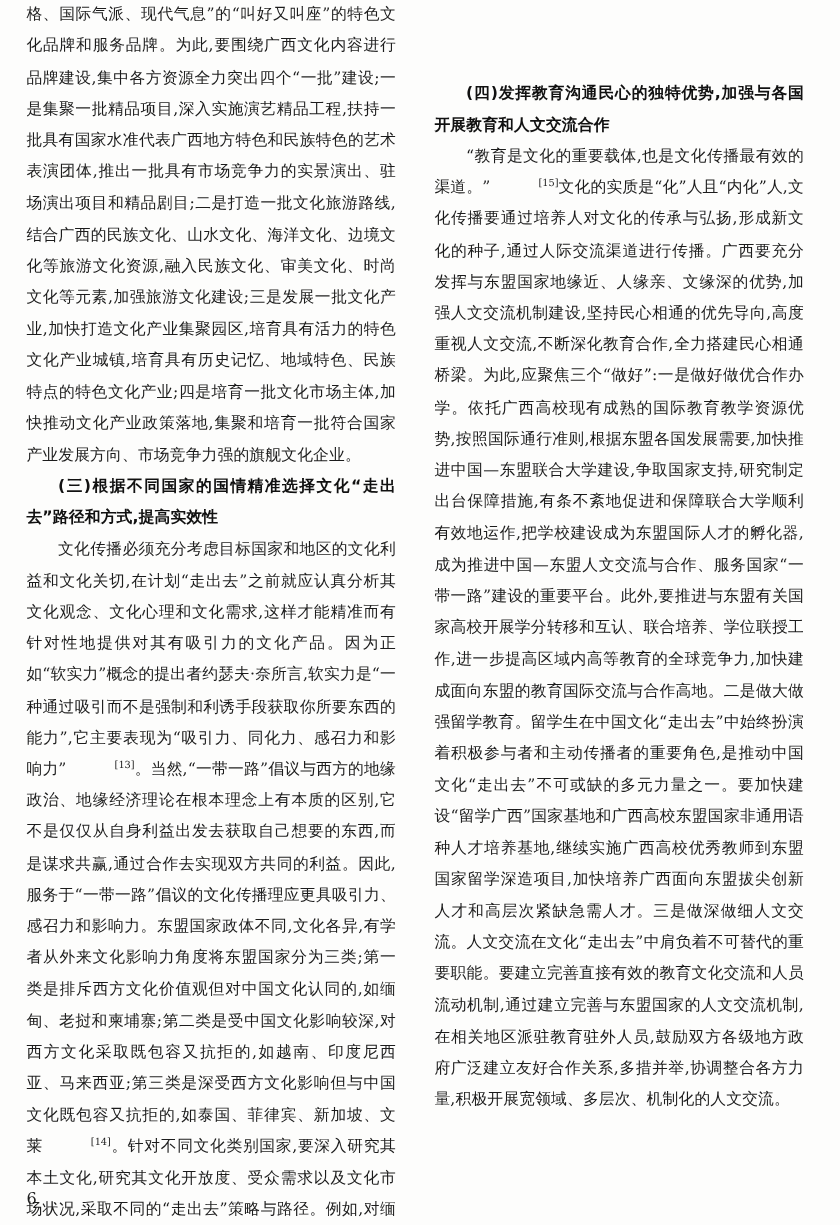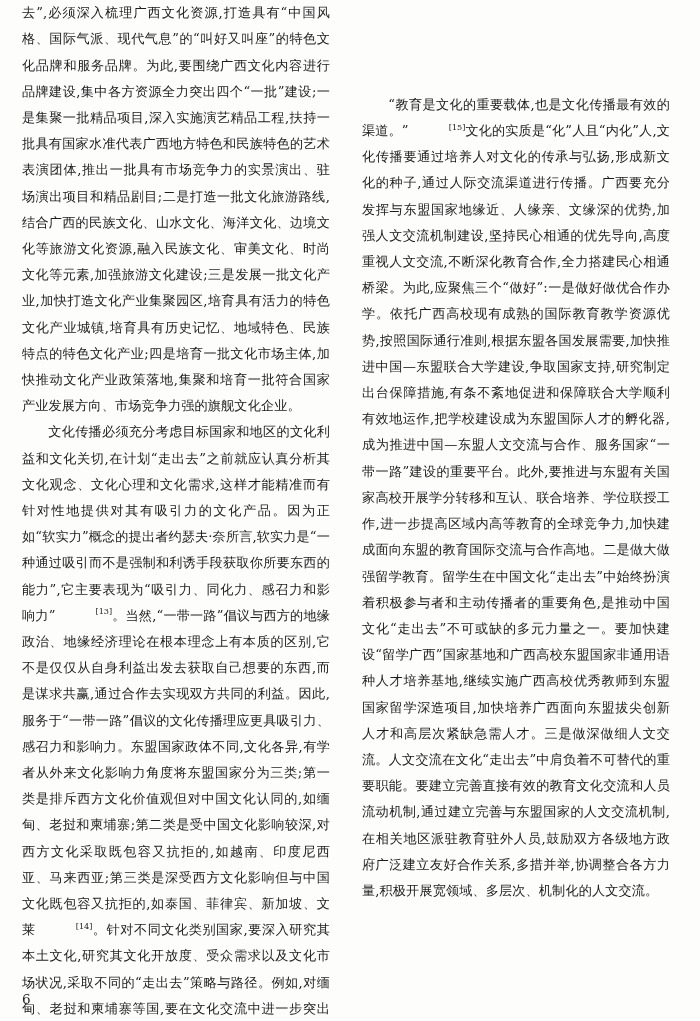--- a/index.html
+++ b/index.html
@@ -80,24 +80,26 @@
 </style>
 </head>
 <body>
 
 <div class="page">
 
   <div class="columns">
 
     <div class="col" id="col-left">
         <p class="cont">含量,更多的是具有深厚的民族文化内涵与浓郁的地域特色。民族的就是世界的,因而推进广西文化“走出去”,必须深入梳理广西文化资源,打造具有“中国风格、国际气派、现代气息”的“叫好又叫座”的特色文化品牌和服务品牌。为此,要围绕广西文化内容进行品牌建设,集中各方资源全力突出四个“一批”建设;一是集聚一批精品项目,深入实施演艺精品工程,扶持一批具有国家水准代表广西地方特色和民族特色的艺术表演团体,推出一批具有市场竞争力的实景演出、驻场演出项目和精品剧目;二是打造一批文化旅游路线,结合广西的民族文化、山水文化、海洋文化、边境文化等旅游文化资源,融入民族文化、审美文化、时尚文化等元素,加强旅游文化建设;三是发展一批文化产业,加快打造文化产业集聚园区,培育具有活力的特色文化产业城镇,培育具有历史记忆、地域特色、民族特点的特色文化产业;四是培育一批文化市场主体,加快推动文化产业政策落地,集聚和培育一批符合国家产业发展方向、市场竞争力强的旗舰文化企业。</p>
+        <h3>(三)根据不同国家的国情精准选择文化“走出去”路径和方式,提高实效性</h3>
         <p><span>文化传播必须充分考虑目标国家和地区的文化利益和文化关切,在计划“走出去”之前就应认真分析其文化观念、文化心理和文化需求,这样才能精准而有针对性地提供对其有吸引力的文化产品。因为正如“软实力”概念的提出者约瑟夫·奈所言,软实力是“一种通过吸引而不是强制和利诱手段获取你所要东西的能力”,它主要表现为“吸引力、同化力、感召力和影响力”</span><sup class="cite">[13]</sup><span>。当然,“一带一路”倡议与西方的地缘政治、地缘经济理论在根本理念上有本质的区别,它不是仅仅从自身利益出发去获取自己想要的东西,而是谋求共赢,通过合作去实现双方共同的利益。因此,服务于“一带一路”倡议的文化传播理应更具吸引力、感召力和影响力。东盟国家政体不同,文化各异,有学者从外来文化影响力角度将东盟国家分为三类;第一类是排斥西方文化价值观但对中国文化认同的,如缅甸、老挝和柬埔寨;第二类是受中国文化影响较深,对西方文化采取既包容又抗拒的,如越南、印度尼西亚、马来西亚;第三类是深受西方文化影响但与中国文化既包容又抗拒的,如泰国、菲律宾、新加坡、文莱</span><sup class="cite">[14]</sup><span>。针对不同文化类别国家,要深入研究其本土文化,研究其文化开放度、受众需求以及文化市场状况,采取不同的“走出去”策略与路径。例如,对缅甸、老挝和柬埔寨等国,要在文化交流中进一步突出中国传</span></p>
       </div>
 
     <div class="col" id="col-right">
+        <h3>(四)发挥教育沟通民心的独特优势,加强与各国开展教育和人文交流合作</h3>
         <p><span>“教育是文化的重要载体,也是文化传播最有效的渠道。”</span><sup class="cite">[15]</sup><span>文化的实质是“化”人且“内化”人,文化传播要通过培养人对文化的传承与弘扬,形成新文化的种子,通过人际交流渠道进行传播。广西要充分发挥与东盟国家地缘近、人缘亲、文缘深的优势,加强人文交流机制建设,坚持民心相通的优先导向,高度重视人文交流,不断深化教育合作,全力搭建民心相通桥梁。为此,应聚焦三个“做好”:一是做好做优合作办学。依托广西高校现有成熟的国际教育教学资源优势,按照国际通行准则,根据东盟各国发展需要,加快推进中国—东盟联合大学建设,争取国家支持,研究制定出台保障措施,有条不紊地促进和保障联合大学顺利有效地运作,把学校建设成为东盟国际人才的孵化器,成为推进中国—东盟人文交流与合作、服务国家“一带一路”建设的重要平台。此外,要推进与东盟有关国家高校开展学分转移和互认、联合培养、学位联授工作,进一步提高区域内高等教育的全球竞争力,加快建成面向东盟的教育国际交流与合作高地。二是做大做强留学教育。留学生在中国文化“走出去”中始终扮演着积极参与者和主动传播者的重要角色,是推动中国文化“走出去”不可或缺的多元力量之一。要加快建设“留学广西”国家基地和广西高校东盟国家非通用语种人才培养基地,继续实施广西高校优秀教师到东盟国家留学深造项目,加快培养广西面向东盟拔尖创新人才和高层次紧缺急需人才。三是做深做细人文交流。人文交流在文化“走出去”中肩负着不可替代的重要职能。要建立完善直接有效的教育文化交流和人员流动机制,通过建立完善与东盟国家的人文交流机制,在相关地区派驻教育驻外人员,鼓励双方各级地方政府广泛建立友好合作关系,多措并举,协调整合各方力量,积极开展宽领域、多层次、机制化的人文交流。</span></p>
       </div>
 
   </div>
 
   <div class="folio">6</div>
 
 </div>
 
 </body></html>

